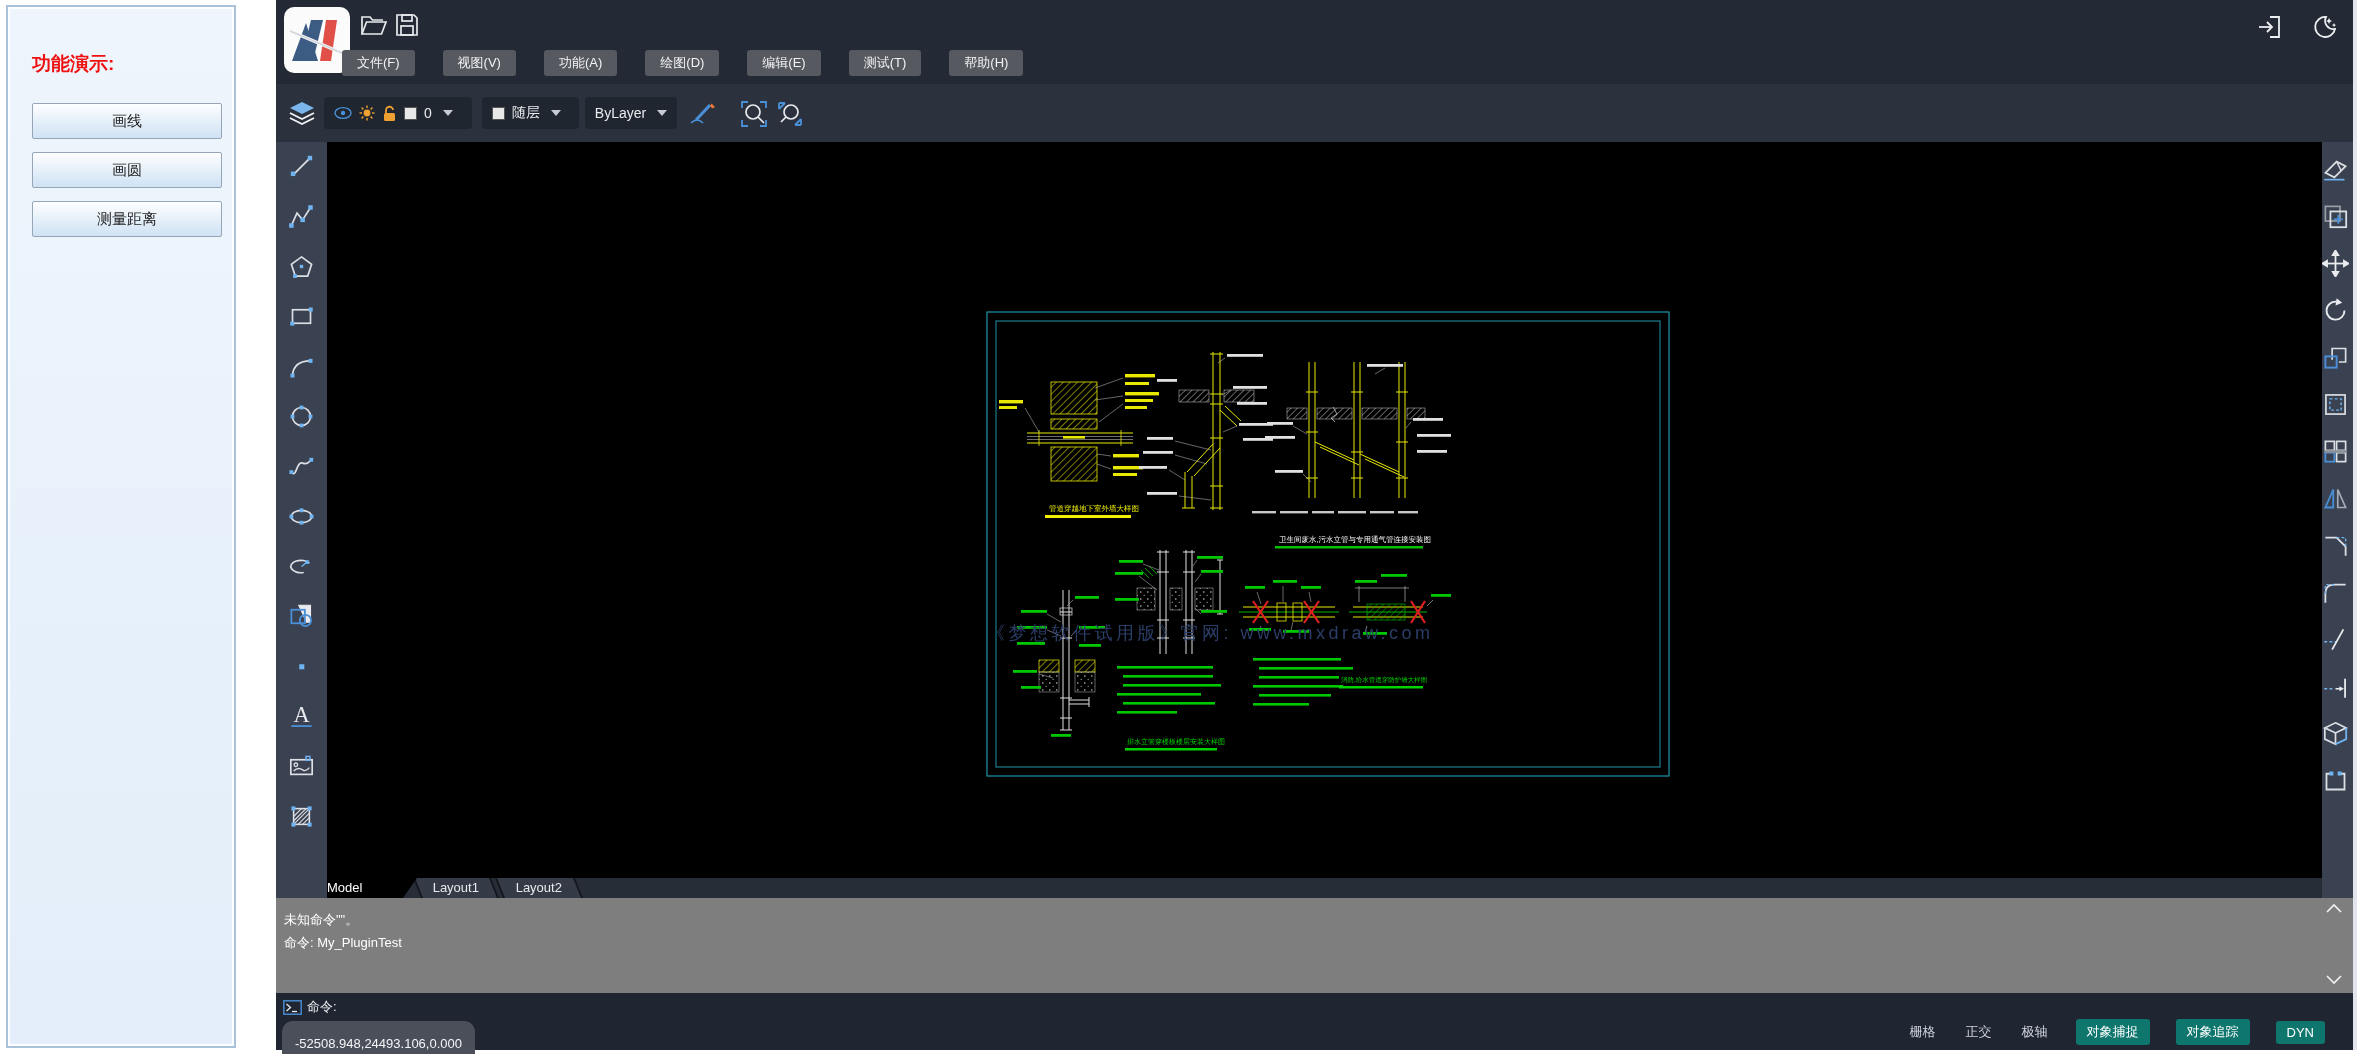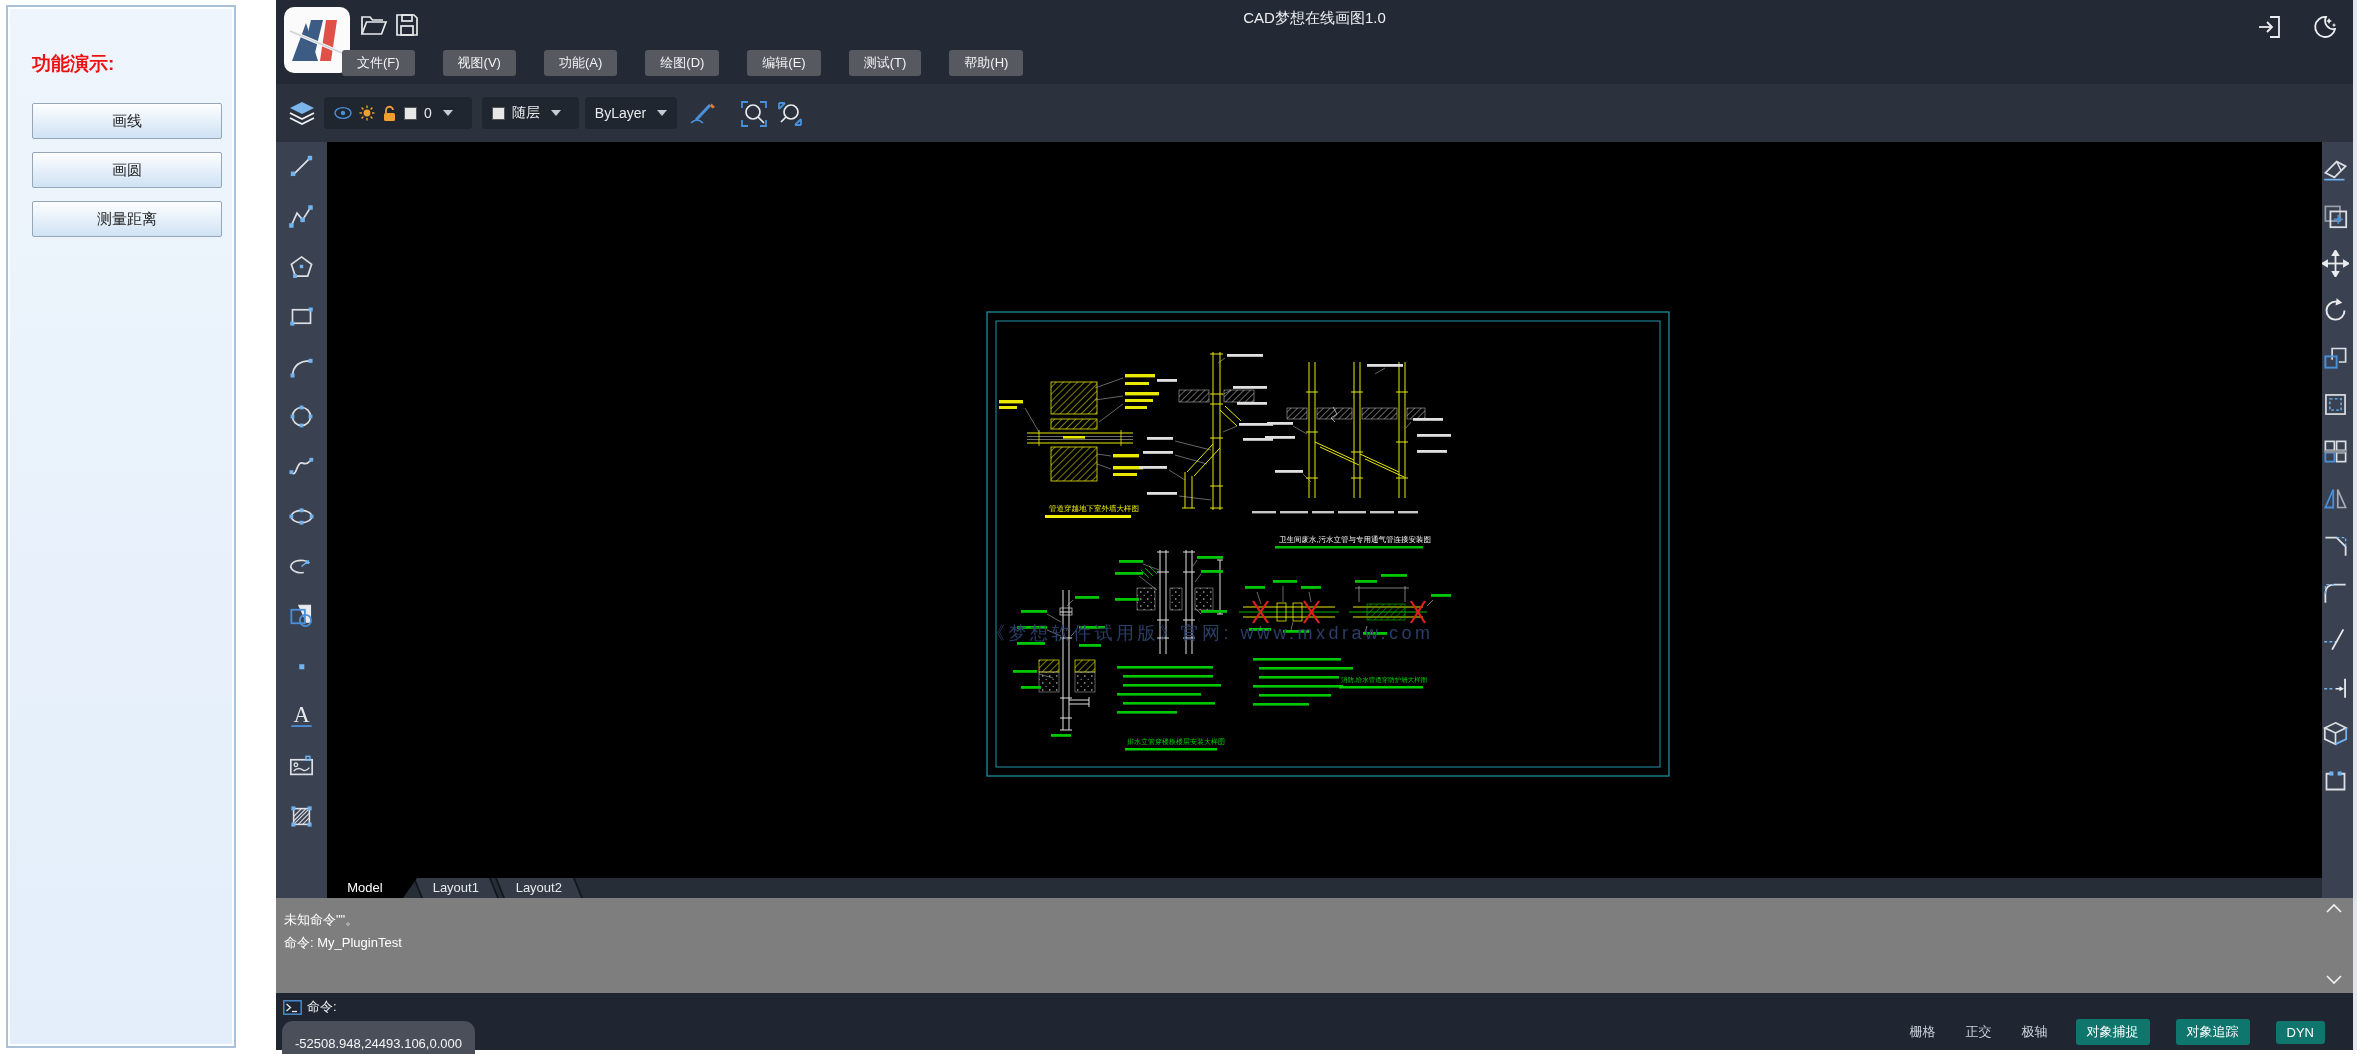--- a/index.html
+++ b/index.html
@@ -40,21 +40,21 @@
   .tools-left { position:absolute; left:0; top:142px; width:51px; height:756px; background:#3a4150; display:flex; flex-direction:column; align-items:center; padding-top:11px; gap:23px; }
   .tools-right { position:absolute; right:0; top:142px; width:35px; height:756px; background:#3a4150; display:flex; flex-direction:column; align-items:center; padding-top:14px; gap:20px; }
   .tool { width:27px; height:27px; cursor:pointer; flex:0 0 auto; }
 
   
   .canvas-wrap { position:absolute; left:51px; top:142px; width:1995px; height:756px; background:#000; }
   .cad-svg { position:absolute; left:0; top:0; }
 
   
   .tabstrip { position:absolute; left:0; bottom:0; width:100%; height:20px; background:#272d37; overflow:hidden; }
-  .tab-model { position:absolute; left:0; top:0; width:76px; height:20px; background:#000; color:#fff; font-size:13px; text-align:center; line-height:19px; cursor:pointer; z-index:3; }
+  .tab-model { position:absolute; left:0; top:0; width:76px; height:20px; background:#000; color:#fff; font-size:13px; line-height:19px; cursor:pointer; z-index:3; }
   .tab-model:after { content:""; position:absolute; right:-14px; top:0; border-top:20px solid #000; border-right:14px solid transparent; }
   .tab-skew { position:absolute; top:0; height:20px; background:#343b47; transform:skewX(22deg); cursor:pointer; z-index:2; border-left:2px solid #12161d; border-right:2px solid #12161d; }
   .tab-skew span { display:block; transform:skewX(-22deg); color:#e7e9ec; font-size:13px; line-height:19px; text-align:center; }
   .tab-l1{ left:90px; width:78px; } .tab-l2{ left:172px; width:80px; }
 
   
   .cmd-history { position:absolute; left:0; top:898px; width:100%; height:95px; background:#7e7e7e; color:#fff; font-size:13px; padding:10px 10px 0 8px; line-height:23px; }
   .chev { position:absolute; right:10px; width:18px; height:12px; cursor:pointer; }
   .chev.up{ top:4px; } .chev.down{ top:76px; }
 
@@ -96,21 +96,20 @@
         <path d="M4 24 L8.5 12 H28 L23.5 24 Z"></path>
       </svg>
     </div>
     <div class="hicon save">
       <svg width="30" height="30" viewBox="0 0 30 30" fill="none" stroke="#e8eaed" stroke-width="1.7">
         <path d="M5 5 h17 l3 3 v17 h-20 z"></path>
         <rect x="10" y="5" width="10" height="6"></rect>
         <rect x="9" y="16" width="12" height="9"></rect>
       </svg>
     </div>
-    <div class="app-title">CAD梦想在线画图1.0</div>
     <div class="hicon login">
       <svg width="28" height="28" viewBox="0 0 28 28" fill="none" stroke="#eceef1" stroke-width="1.8">
         <path d="M14 4 h9 v20 h-9"></path>
         <line x1="3" y1="14" x2="16" y2="14"></line>
         <path d="M11 9 L16 14 L11 19" fill="none"></path>
       </svg>
     </div>
     <div class="hicon moon">
       <svg width="28" height="28" viewBox="0 0 28 28">
         <path d="M16 4 A10 10 0 1 0 25 16 A8.4 8.4 0 0 1 16 4 Z" fill="none" stroke="#eceef1" stroke-width="1.8"></path>

